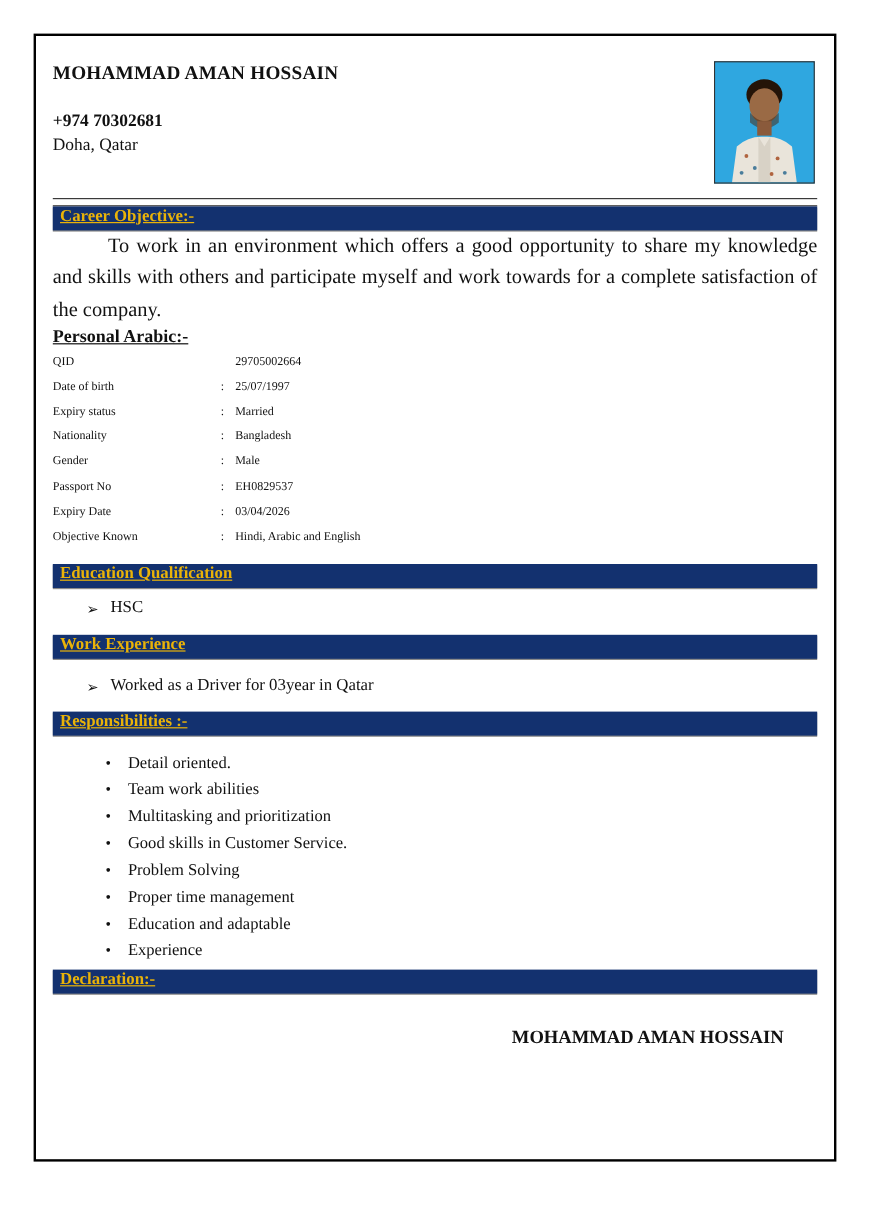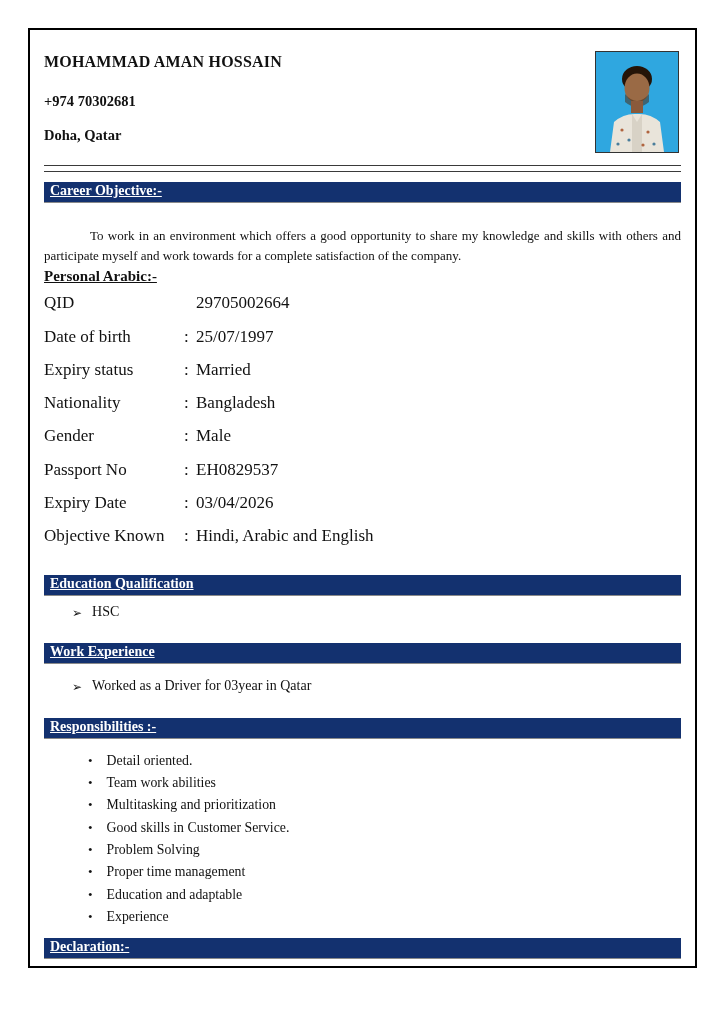--- a/index.html
+++ b/index.html
@@ -19,54 +19,53 @@
     position:absolute;left:28px;top:28px;width:669px;height:940px;
     border:2px solid #000;
     padding:21px 14px 12px 14px;
     overflow:hidden;
     background:#fff;
   }
   
   .header{position:relative;min-height:112px;}
   .name{font-weight:bold;font-size:16px;letter-spacing:.2px;padding-top:2px;}
   .phone{font-weight:bold;font-size:14.5px;margin-top:22px;}
-  .location{font-weight:bold;font-size:14.5px;margin-top:17px;}
+  .location{font-weight:normal;font-size:14.5px;margin-top:3px;}
   .photo{
     position:absolute;right:2px;top:0;
     width:84px;height:102px;
     border:1px solid #333;
     background:var(--photo-bg);
     overflow:hidden;
   }
   .rule{border-top:1px solid #3a3a3a;width:100%;}
   .rule1{margin-top:2px;}
   .rule2{margin-top:5px;}
   
   .bar{
     background:var(--bar-bg);
-    color:#ffffff;
+    color:#eab308;
     font-weight:bold;
     font-size:14px;
     text-decoration:underline;
     padding:1px 6px 3px 6px;
-    margin-top:10px;
     box-shadow:0 1px 0 #8a8a8a;
   }
   .para{
-    font-size:13px;
+    font-size:17px;
     text-align:justify;
     line-height:1.55;
-    margin-top:24px;
+    margin-top:0;
   }
   .indent{text-indent:46px;}
   
   .pd-title{
     font-weight:bold;font-size:15px;text-decoration:underline;margin-top:2px;
   }
-  .pd-row{display:flex;font-size:17px;margin-top:3px;line-height:1.78;}
+  .pd-row{display:flex;font-size:10px;margin-top:3px;line-height:1.78;}
   .pd-label{width:140px;flex:none;}
   .pd-sep{width:12px;flex:none;}
   .pd-value{flex:1;}
   
   .arrow-item{font-size:14px;margin:9px 0 4px 28px;display:flex;gap:10px;}
   .arrow-glyph{font-size:12px;line-height:1.6;}
   
   .bullets{margin:12px 0 4px 44px;}
   .bullet-item{display:flex;gap:14px;font-size:13.8px;line-height:1.62;}
   .dot-glyph{font-size:13px;}

